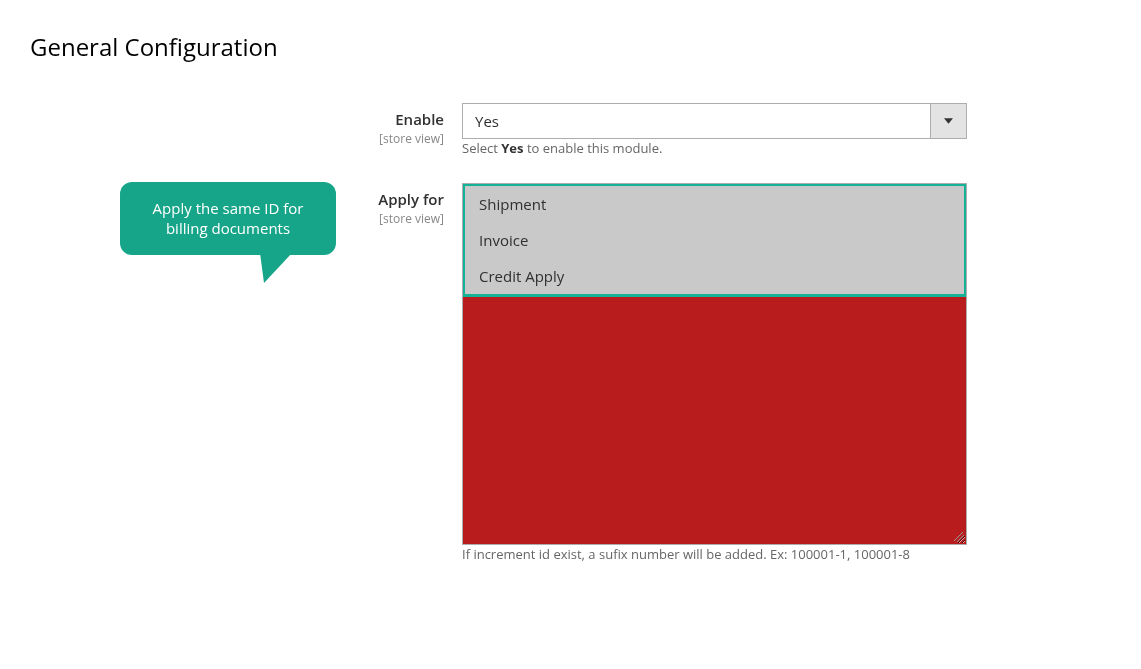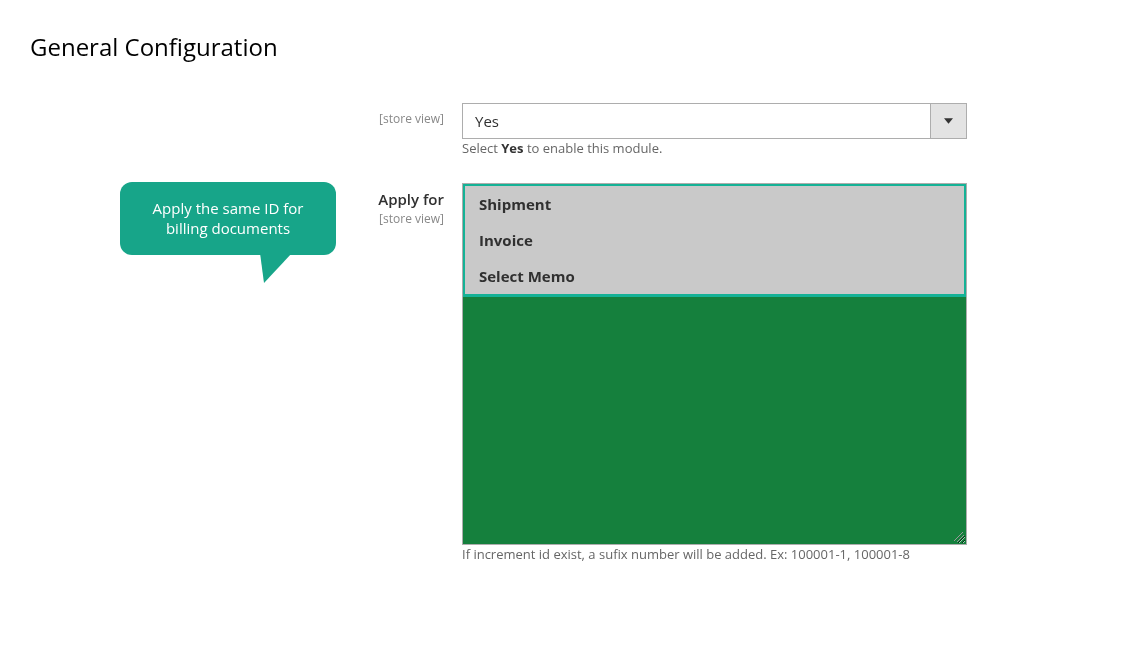--- a/index.html
+++ b/index.html
@@ -80,26 +80,25 @@
   }
   .help-text {
     font-size: 13px;
     color: #666;
     line-height: 1.5;
   }
   .help-text .bold { font-weight: 700; color:#333; }
   .multiselect {
     width: 100%;
     border: 1px solid #adadad;
-    background: #15803d;
+    background: #b91c1c;
     resize: both;
     overflow: auto;
     height: 362px;
     position: relative;
-    font-weight: bold;
   }
   .multiselect::after{
     
     content:'';
     position:absolute;
     right:2px; bottom:2px;
     width:10px;height:10px;
     background:
       linear-gradient(135deg, transparent 0 40%, #999 40% 47%, transparent 47% 60%, #999 60% 67%, transparent 67% 100%);
   }
@@ -142,20 +141,21 @@
   }
 </style>
 </head>
 <body>
 
 <div class="container">
   <h2 class="section-title">General Configuration</h2>
 
   <div class="field-row">
     <div class="label-col">
+      <span class="label-main">Enable</span>
       <span class="label-scope">[store view]</span>
     </div>
     <div class="value-col">
       <div class="select-wrap">
         <div class="select-value">Yes</div>
         <div class="select-arrow">
           <svg viewBox="0 0 10 6">
               <path d="M0 0 L5 6 L10 0 Z"></path>
             </svg>
         </div>
@@ -169,21 +169,21 @@
   <div class="field-row">
     <div class="label-col">
       <span class="label-main">Apply for</span>
       <span class="label-scope">[store view]</span>
     </div>
     <div class="value-col">
       <div class="multiselect">
         <div class="ms-highlight">
           <div class="ms-option ms-selected">Shipment</div>
           <div class="ms-option ms-selected">Invoice</div>
-          <div class="ms-option ms-selected">Select Memo</div>
+          <div class="ms-option ms-selected">Credit Apply</div>
         </div>
       </div>
       <div class="help-text">If increment id exist, a sufix number will be added. Ex: 100001-1, 100001-8</div>
     </div>
   </div>
 </div>
 
 <div class="bubble">
   <span>Apply the same ID for billing documents</span>
   <div class="bubble-tail"></div>

